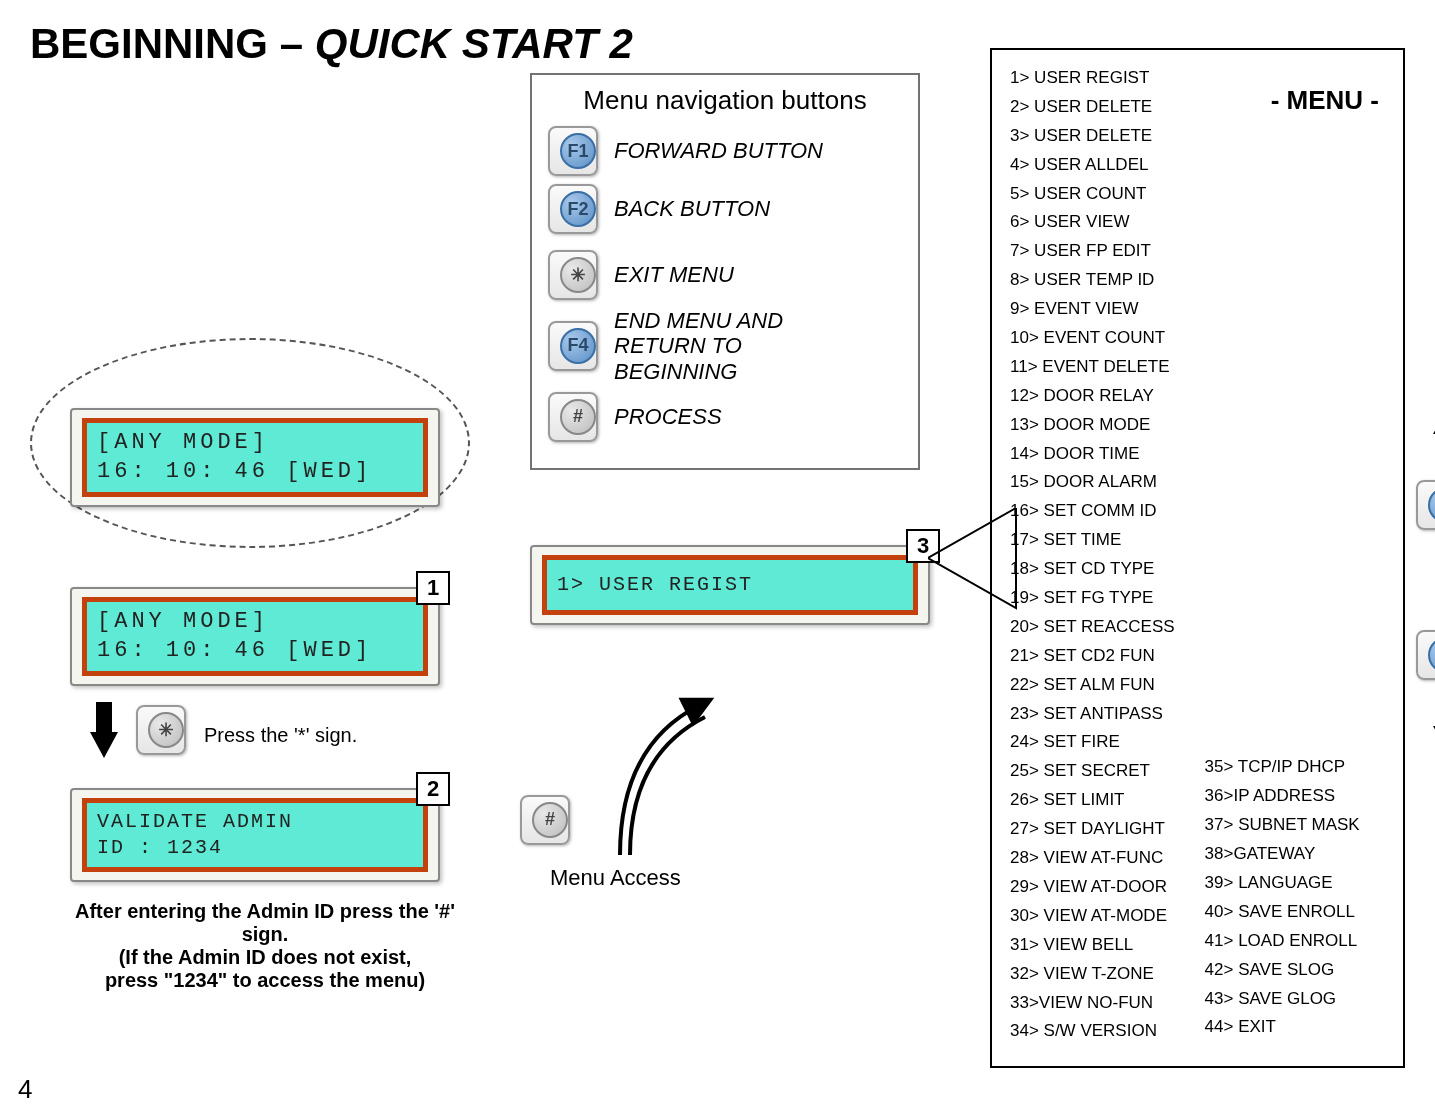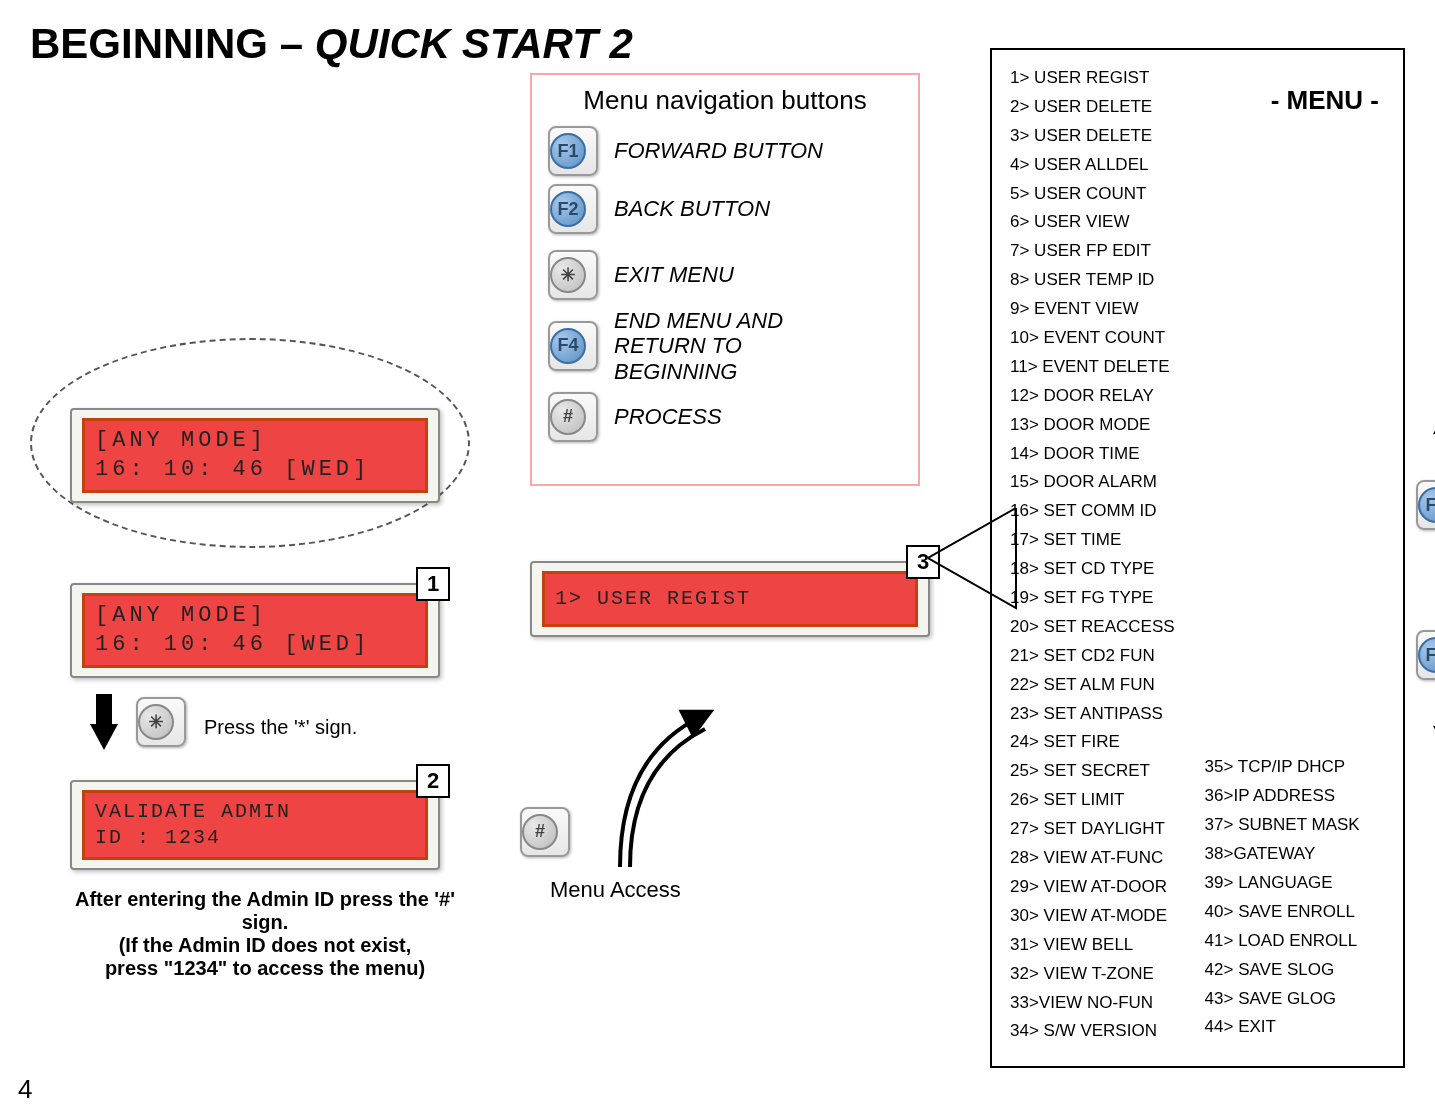--- a/index.html
+++ b/index.html
@@ -30,22 +30,22 @@
   .lcd-wrap {
     position: relative;
     width: 370px;
     border: 2px solid #888;
     border-radius: 4px;
     background: #f5f5f0;
     padding: 8px 10px;
     box-shadow: 2px 2px 4px rgba(0,0,0,0.25);
   }
   .lcd-inner {
-    background: #ef4444;
-    border: 3px solid #c2410c;
+    background: #5eead4;
+    border: 5px solid #c2410c;
     padding: 6px 10px;
     font-family: "Courier New", monospace;
     font-size: 22px;
     letter-spacing: 4px;
     line-height: 1.3;
     color: #222;
   }
   .lcd-small { font-size: 20px; letter-spacing: 2px; }
 
   .dashed-ellipse {
@@ -63,36 +63,36 @@
     background: #fff;
     font-size: 22px;
     font-weight: bold;
     display: flex; align-items: center; justify-content: center;
   }
 
   .instruction { font-size: 20px; margin: 10px 0 0 0; text-align: center; }
 
   
   .nav-box {
-    border: 2px solid #fca5a5;
-    padding: 10px 16px 34px 16px;
+    border: 2px solid #737373;
+    padding: 10px 16px 18px 16px;
     width: 390px;
     position: relative;
     top: -35px;
   }
   .nav-box-title { font-size: 26px; text-align: center; margin-bottom: 10px; }
   .nav-row { display: flex; align-items: center; gap: 16px; margin: 8px 0; }
   .nav-label { font-size: 22px; line-height: 1.15; font-style: italic; }
 
   .key-btn {
     width: 50px; height: 50px;
     border: 2px solid #999;
     border-radius: 8px;
     background: linear-gradient(#fafafa,#e6e6e6);
-    display: flex; align-items: center; justify-content: flex-start;
+    display: flex; align-items: center; justify-content: flex-end;
     flex-shrink: 0;
     box-shadow: 1px 1px 3px rgba(0,0,0,0.3);
   }
   .key-circle {
     width: 36px; height: 36px; border-radius: 50%;
     display: flex; align-items: center; justify-content: center;
     font-size: 18px; font-weight: bold; color: #fff;
   }
   .blue { background: radial-gradient(circle at 30% 30%, #a8c8ea, #5a8fc6); border:2px solid #3a6fa6; color:#2a4a6a; }
   .grey { background: radial-gradient(circle at 30% 30%, #e8e8e8, #bcbcbc); border:2px solid #888; color:#444; }

